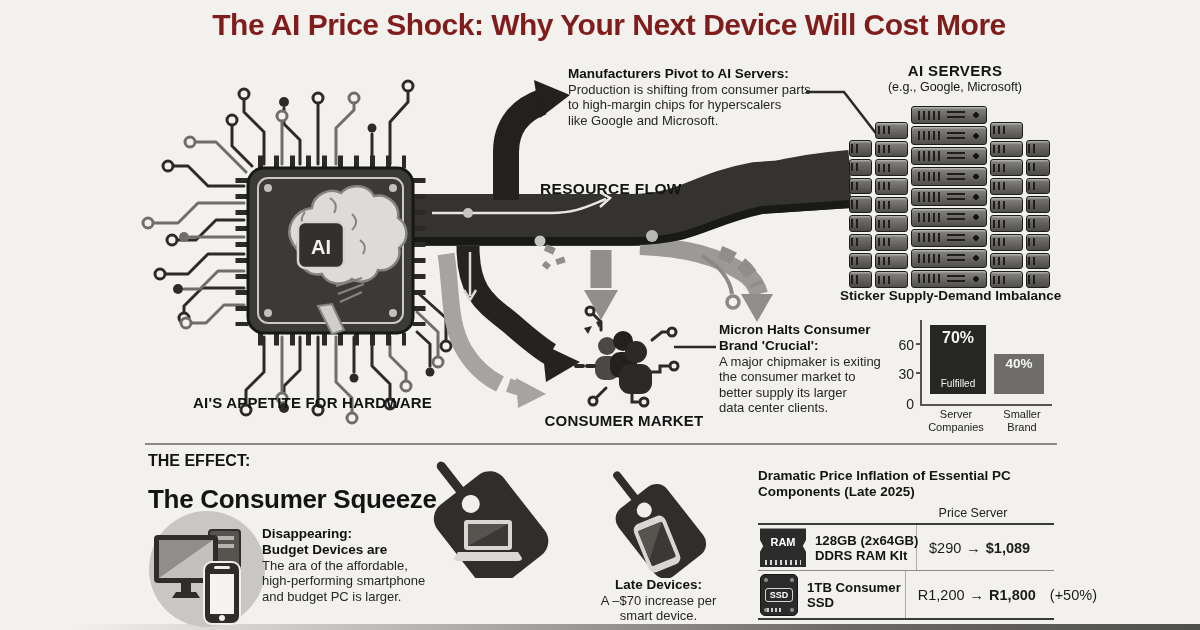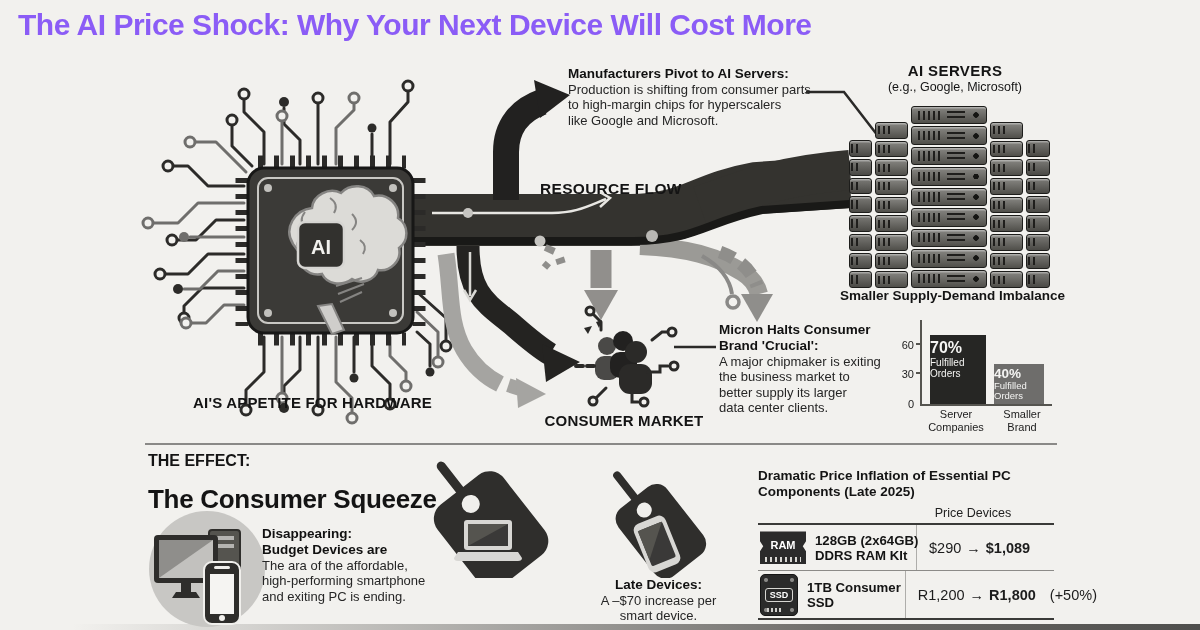--- a/index.html
+++ b/index.html
@@ -5,44 +5,44 @@
   html,body{margin:0;padding:0;background:#e8e7e4;}
   .canvas{position:relative;width:1200px;height:630px;background:#f2f1ee;overflow:hidden;
           font-family:"Liberation Sans","DejaVu Sans",sans-serif;color:#141414;}
   .abs{position:absolute;}
   .nowrap{white-space:nowrap;}
   svg{display:block;}
   .overlay{position:absolute;left:0;top:0;z-index:1;}
   .z2{z-index:2;} .z3{z-index:3;}
 
   
-  .main-title{left:18px;right:0;top:8px;font-size:30px;font-weight:bold;
-              letter-spacing:-0.5px;color:#8b5cf6;}
+  .main-title{left:18px;right:0;top:8px;text-align:center;font-size:30px;font-weight:bold;
+              letter-spacing:-0.5px;color:#7f1d1d;}
   .lbl-flow{left:540px;top:180px;font-size:15.5px;font-weight:bold;letter-spacing:.3px;}
   .lbl-chip{left:193px;top:394px;width:236px;text-align:center;font-size:15px;font-weight:bold;letter-spacing:.2px;}
   .lbl-consumer{left:530px;top:412px;width:188px;text-align:center;font-size:15px;font-weight:bold;letter-spacing:.2px;}
   .blk-heading{font-size:13.5px;font-weight:bold;line-height:1.18;color:#111;}
   .blk-body{font-size:13px;line-height:1.18;color:#262626;}
   .manufacturers{left:568px;top:66px;}
   .aiservers{left:855px;top:62px;width:200px;text-align:center;}
   .aiservers .h{font-size:15px;font-weight:bold;letter-spacing:.4px;}
   .aiservers .s{font-size:12.5px;margin-top:1px;}
   .micron{left:719px;top:322px;width:170px;}
 
   
   .chart{left:840px;top:288px;width:215px;height:150px;}
   .chart-title{position:absolute;top:0;width:100%;text-align:center;font-size:13.5px;font-weight:bold;}
   .plot{position:absolute;left:80px;top:32px;width:130px;height:84px;
         border-left:2px solid #55544f;border-bottom:2px solid #55544f;}
-  .yt{position:absolute;right:calc(100% + 8px);font-size:11px;transform:translateY(50%);color:#222;}
+  .yt{position:absolute;right:calc(100% + 8px);font-size:14px;transform:translateY(50%);color:#222;}
   .yt60{bottom:59px;} .yt30{bottom:30px;} .yt0{bottom:0;}
   .tm{position:absolute;left:-6px;width:5px;height:2px;background:#55544f;}
   .tm60{bottom:59px;} .tm30{bottom:30px;}
-  .bar{position:absolute;bottom:0;display:flex;flex-direction:column;
-       color:#f5f5f3;overflow:hidden;}
+  .bar{position:absolute;bottom:10px;display:flex;flex-direction:column;align-items:center;
+       color:#f5f5f3;overflow:hidden;gap:31px;}
   .bar1{left:8px;width:56px;} .bar2{left:72px;width:50px;}
   .bar .pct{font-weight:bold;margin-top:4px;}
   .bar1 .pct{font-size:16px;} .bar2 .pct{font-size:13.5px;margin-top:2px;}
   .bar .sm{font-size:10px;line-height:1.12;}
   .bar2 .sm{font-size:9.5px;line-height:1.05;}
   .xcat{position:absolute;top:120px;width:78px;text-align:center;font-size:11px;line-height:1.18;color:#1c1c1c;}
   .xc1{left:77px;} .xc2{left:143px;}
 
   
   .racks{left:843px;top:102px;width:212px;height:186px;display:flex;align-items:flex-end;
@@ -81,21 +81,21 @@
   .pt-row + .pt-row{border-top:1.5px solid #8c8b88;height:47px;}
   .pt-left{display:flex;align-items:center;gap:9px;width:152px;padding:0 4px 0 2px;
            border-right:1.5px solid #aeadaa;}
   .pt-name{font-weight:bold;font-size:13.2px;line-height:1.15;}
   .pt-value{display:flex;align-items:center;padding-left:12px;font-size:14.5px;color:#1c1c1c;}
   .pt-value .arr{font-weight:bold;margin:0 5px;}
   .pt-value .new{font-weight:bold;}
   .pt-value .sfx{margin-left:14px;}
   .ram-icon{position:relative;width:46px;height:27px;background:#2b2b2b;color:#fff;
             font-weight:bold;font-size:11px;display:flex;align-items:center;justify-content:center;
-            padding-bottom:6px;flex:none;
+            padding-bottom:12px;flex:none;
             clip-path:polygon(0 0,100% 0,100% 30%,93% 45%,100% 60%,100% 100%,0 100%,0 60%,7% 45%,0 30%);}
   .ram-icon::after{content:"";position:absolute;bottom:2px;left:5px;right:5px;height:5px;
             background:repeating-linear-gradient(90deg,#d8d7d3 0 2.5px,#2b2b2b 2.5px 5px);}
   .ssd-icon{position:relative;width:36px;height:40px;background:#2b2b2b;border-radius:5px;
             display:flex;align-items:center;justify-content:center;flex:none;border:1px solid #161616;}
   .ssd-icon::before{content:"";position:absolute;inset:1px;
      background:radial-gradient(circle at 4px 4px,#8a8987 1.5px,rgba(0,0,0,0) 2.5px),
                 radial-gradient(circle at calc(100% - 4px) 4px,#8a8987 1.5px,rgba(0,0,0,0) 2.5px),
                 radial-gradient(circle at 4px calc(100% - 4px),#8a8987 1.5px,rgba(0,0,0,0) 2.5px),
                 radial-gradient(circle at calc(100% - 4px) calc(100% - 4px),#8a8987 1.5px,rgba(0,0,0,0) 2.5px);}
@@ -356,27 +356,27 @@
 
   <div class="abs aiservers z3">
     <div class="h nowrap">AI SERVERS</div>
     <div class="s nowrap">(e.g., Google, Microsoft)</div>
   </div>
 
   <div class="abs micron z3">
     <div class="blk-heading nowrap">Micron Halts Consumer</div>
     <div class="blk-heading nowrap">Brand 'Crucial':</div>
     <div class="blk-body nowrap">A major chipmaker is exiting</div>
-    <div class="blk-body nowrap">the business market to</div>
+    <div class="blk-body nowrap">the consumer market to</div>
     <div class="blk-body nowrap">better supply its larger</div>
     <div class="blk-body nowrap">data center clients.</div>
   </div>
 
   <div class="abs chart z3">
-    <div class="chart-title nowrap">Smaller Supply-Demand Imbalance</div>
+    <div class="chart-title nowrap">Sticker Supply-Demand Imbalance</div>
     <div class="plot">
       <span class="yt yt60">60</span>
       <span class="yt yt30">30</span>
       <span class="yt yt0">0</span>
       <div class="tm tm60"></div>
         <div class="tm tm30"></div>
       <div class="bar bar1" style="height: 69.1765px; background: rgb(38, 38, 36);">
         <span class="pct">70%</span>
         <span class="sm">Fulfilled</span>
         <span class="sm">Orders</span>
@@ -420,21 +420,21 @@
       <rect x="68" y="58" width="16" height="3" rx="1.5" fill="#f0efec"></rect>
       <circle cx="76" cy="110" r="3" fill="#f0efec"></circle>
     </svg>
   </div>
 
   <div class="abs budget-text z3">
     <div class="blk-heading nowrap">Disappearing:</div>
     <div class="blk-heading nowrap">Budget Devices are</div>
     <div class="blk-body nowrap">The ara of the affordable,</div>
     <div class="blk-body nowrap">high-performing smartphone</div>
-    <div class="blk-body nowrap">and exiting PC is ending.</div>
+    <div class="blk-body nowrap">and budget PC is larger.</div>
   </div>
 
   <div class="abs tag-laptop z2">
     <svg width="150" height="132" viewBox="0 0 150 132">
       <g transform="rotate(-38 70 80)">
         <line x1="70" y1="48" x2="70" y2="4" stroke="#2f2e2c" stroke-width="9" stroke-linecap="round"></line>
         <rect x="28" y="34" width="84" height="102" rx="18" fill="#2f2e2c"></rect>
         <circle cx="70" cy="52" r="9" fill="#f0efec"></circle>
       </g>
       <rect x="46" y="74" width="48" height="30" rx="3" fill="#d8d7d4"></rect>
@@ -462,21 +462,21 @@
 
   <div class="abs smart-text z3">
     <div class="blk-heading nowrap">Late Devices:</div>
     <div class="blk-body nowrap">A –$70 increase per</div>
     <div class="blk-body nowrap">smart device.</div>
   </div>
 
   <div class="abs price-panel z3">
     <div class="pp-head nowrap">Dramatic Price Inflation of Essential PC</div>
     <div class="pp-head nowrap">Components (Late 2025)</div>
-    <div class="pc-header nowrap">Price Devices</div>
+    <div class="pc-header nowrap">Price Server</div>
     <div class="pt-table">
       <div class="pt-row">
         <div class="pt-left">
           <div class="ram-icon">
               <span>RAM</span>
             </div>
           <div class="pt-name">
             <div class="nowrap">128GB (2x64GB)</div>
             <div class="nowrap">DDRS RAM KIt</div>
           </div>

